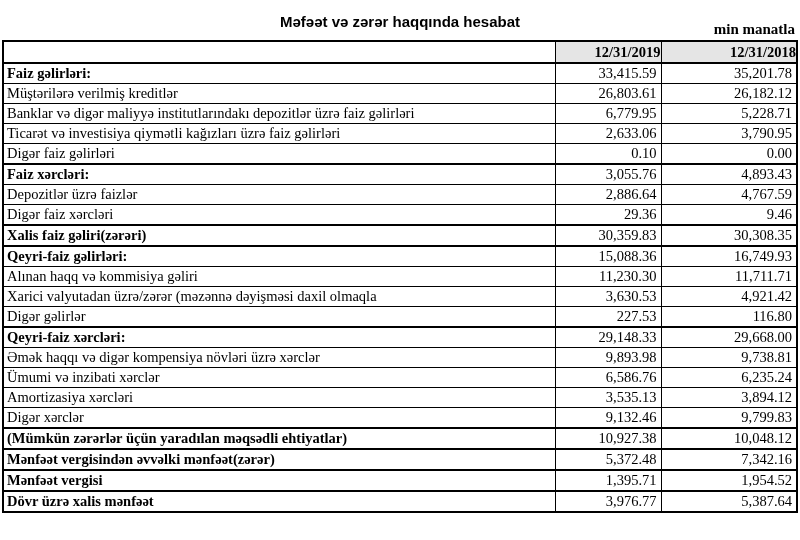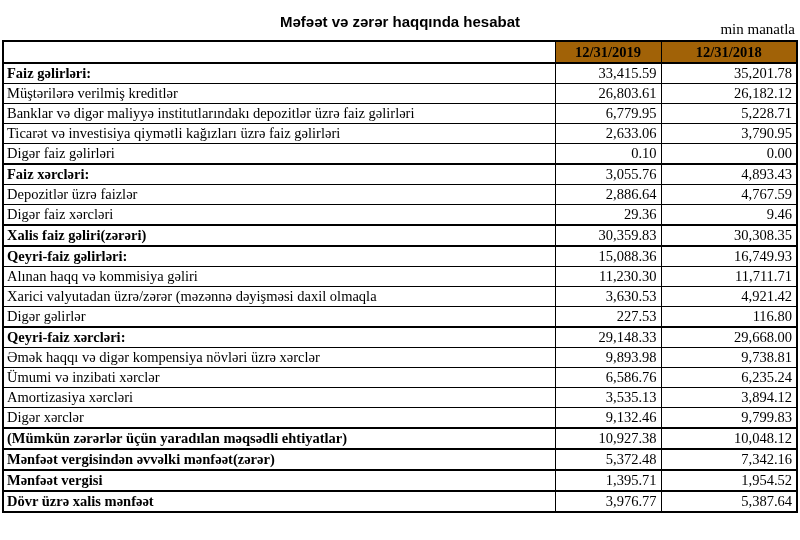--- a/index.html
+++ b/index.html
@@ -14,21 +14,21 @@
 
   .title {
     position: absolute; top: 13px; left: 0; width: 100%;
     text-align: center;
     font-family: "Liberation Sans", sans-serif;
     font-weight: bold; font-size: 15px;
   }
   .unit-label {
     position: absolute; top: 21px; right: 5px;
     font-family: "Liberation Serif", serif;
-    font-weight: normal; font-size: 15px;
+    font-weight: bold; font-size: 15px;
   }
 
   table.report {
     position: absolute; top: 40px; left: 2px;
     width: 794px;
     border-collapse: collapse;
     table-layout: fixed;
     border: 2px solid #000;
     font-size: 14.5px;
   }
@@ -43,21 +43,21 @@
     padding: 0;
     overflow: hidden;
     white-space: nowrap;
   }
   thead th {
     height: 20px;
     border-bottom: 2px solid #000;
     font-weight: bold;
     text-align: center;
   }
-  thead th.date-cell { background: #a16207; }
+  thead th.date-cell { background: #e5e5e5; text-align: right; }
 
   td.label-cell { text-align: left; padding-left: 3px; }
   td.value-cell { text-align: right; padding-right: 4px; }
 
   tr.bold-label td.label-cell { font-weight: bold; }
   tr.bold-values td.value-cell { font-weight: normal; }
   tr.thick-top td { border-top: 2px solid #000; }
 </style>
 </head>
 <body>

